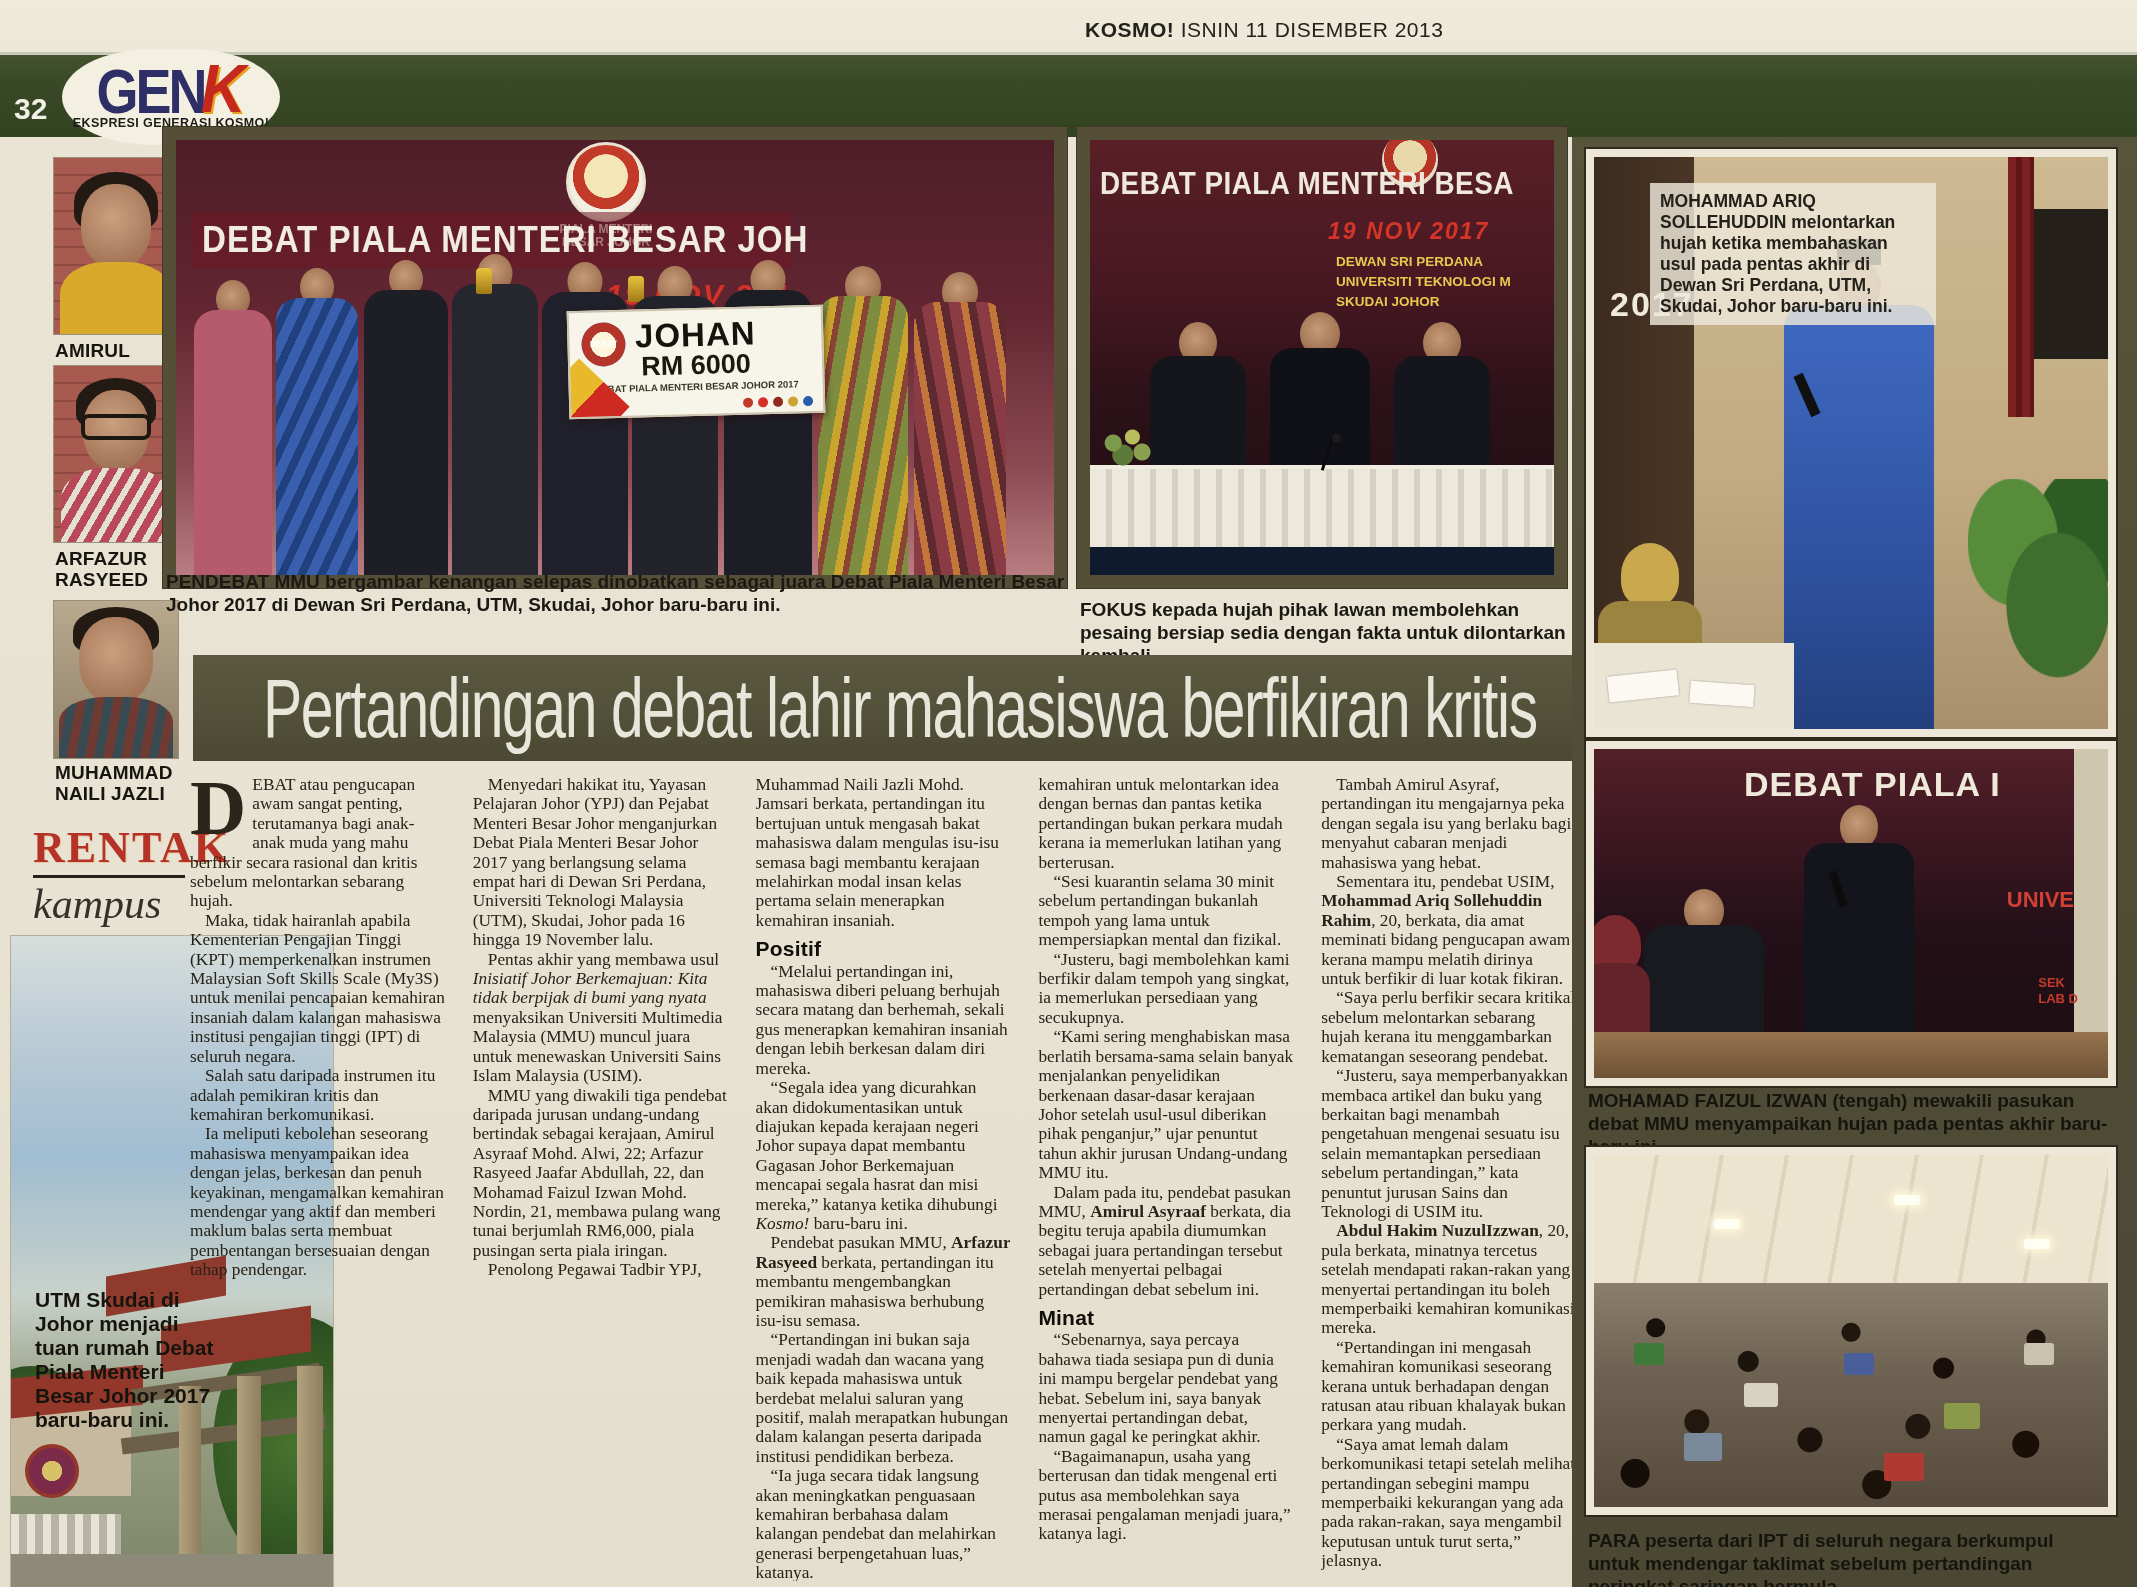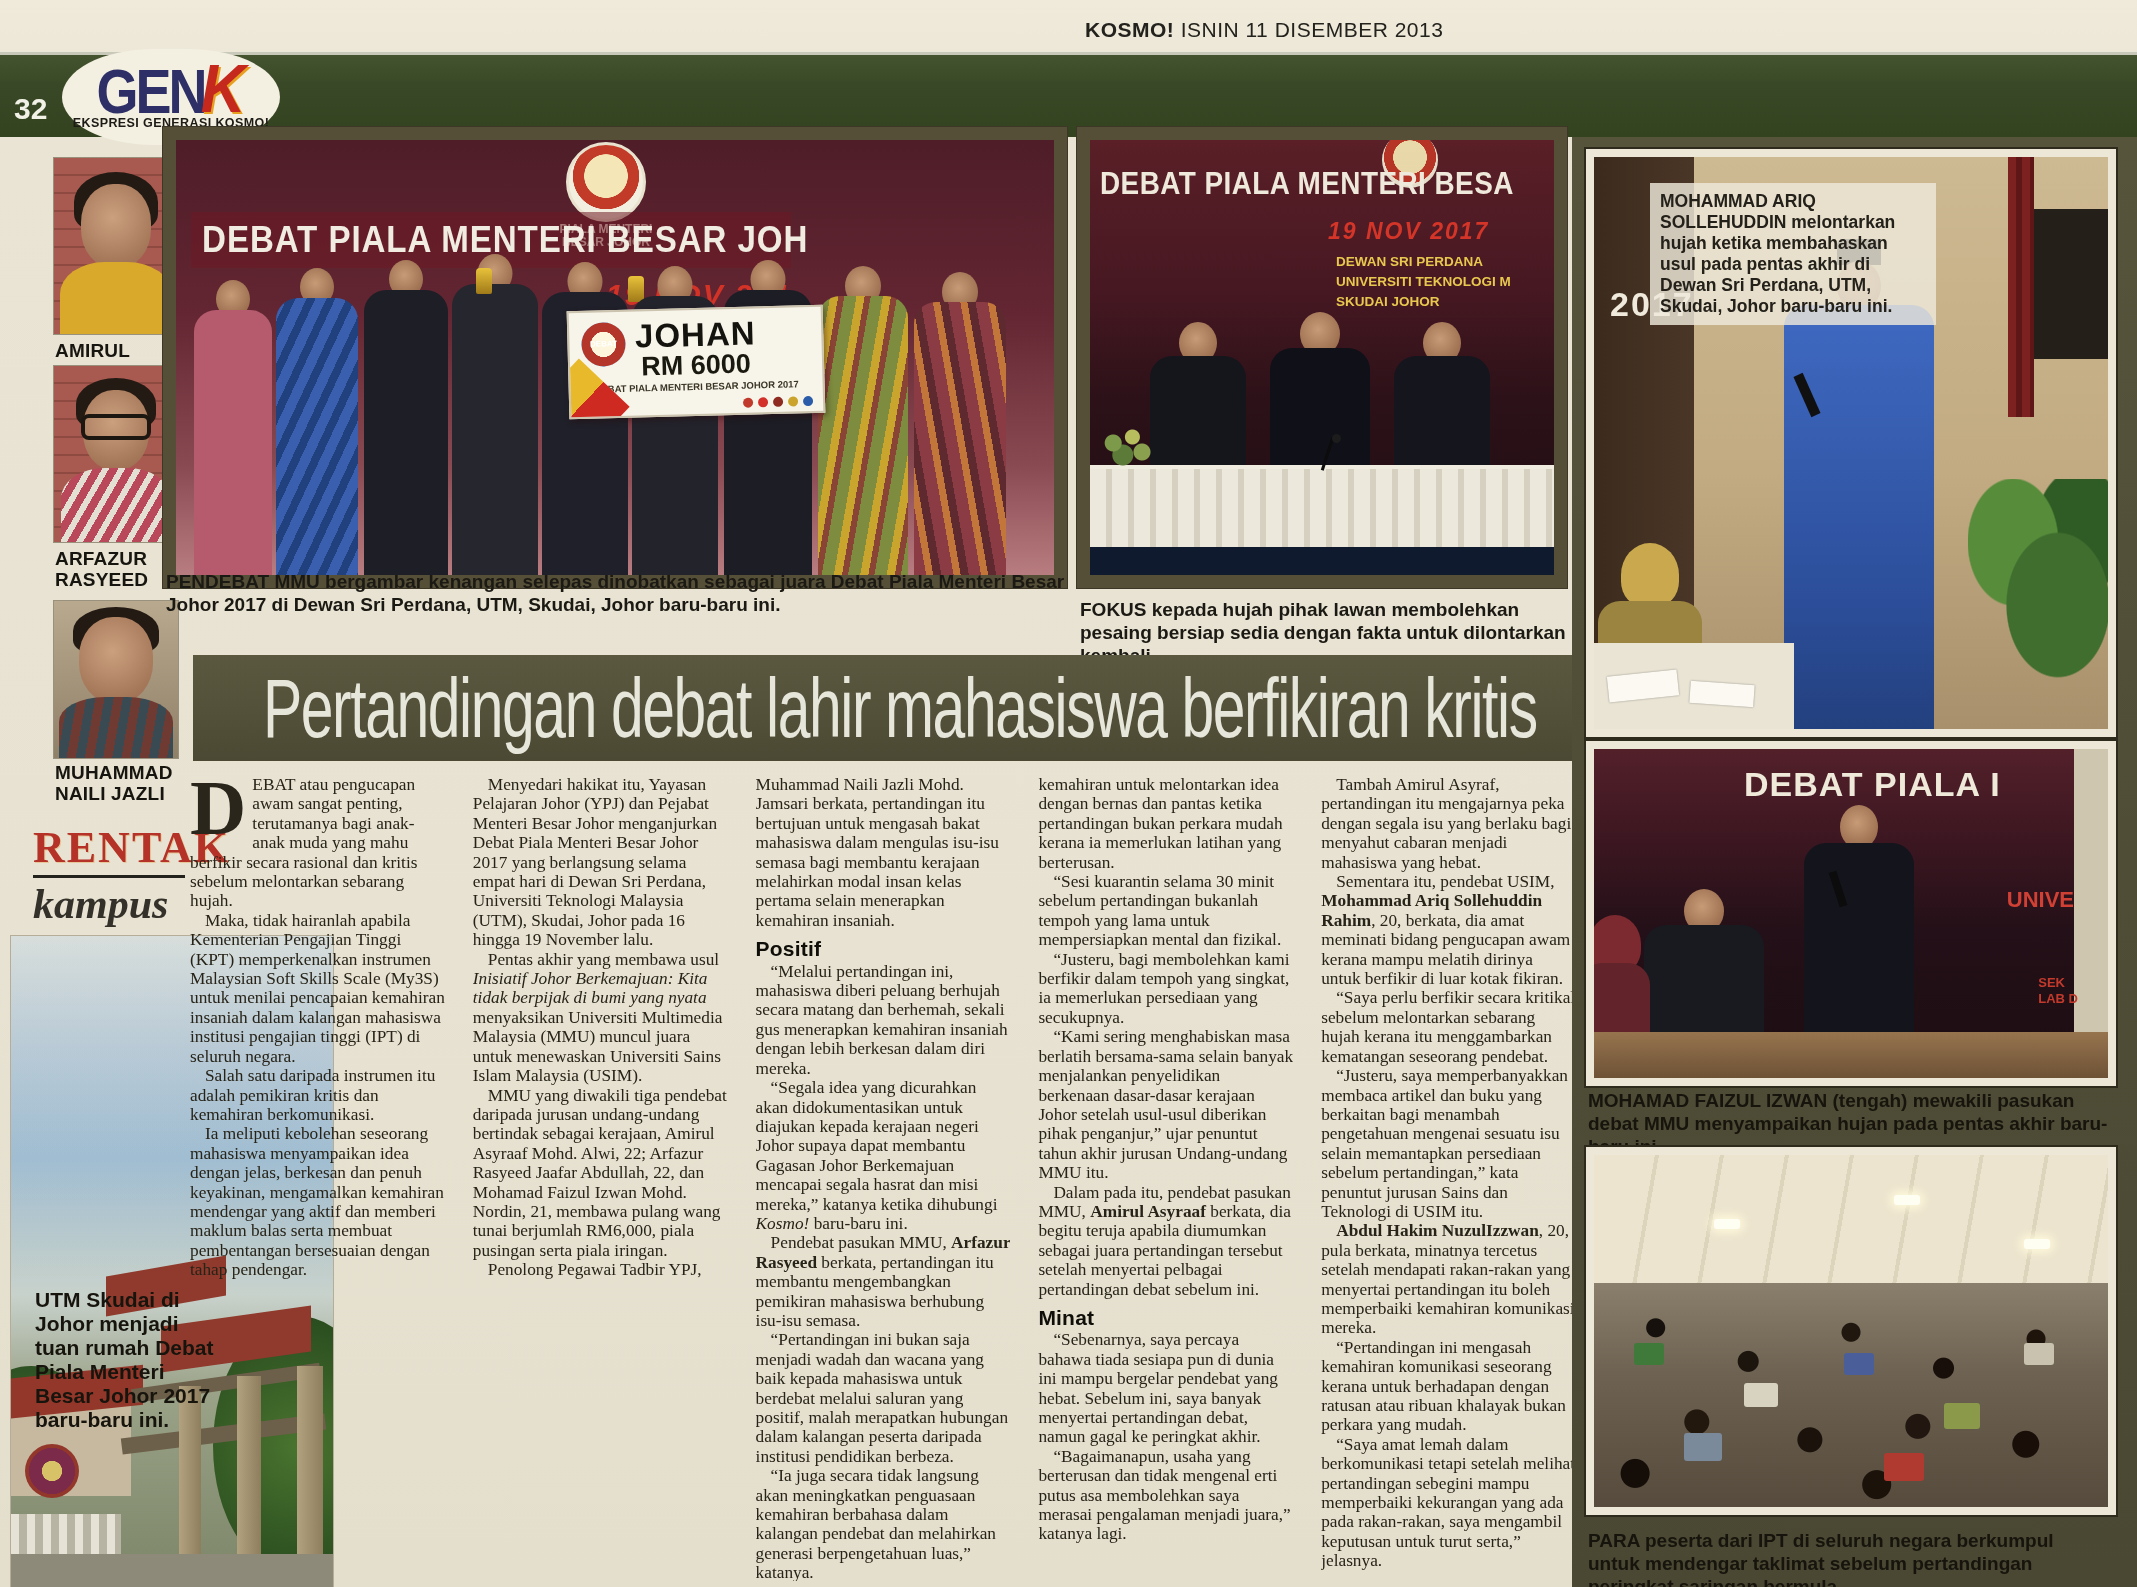--- a/index.html
+++ b/index.html
@@ -20,21 +20,21 @@
   .headshot .ph{position:relative;width:100%;overflow:hidden;}
   .brick{background:repeating-linear-gradient(180deg,#a85a50 0 16px,#8e4940 16px 18px);}
   .plain{background:linear-gradient(180deg,#b9a98e,#8f8068);}
   .head{position:absolute;left:50%;transform:translateX(-50%);border-radius:46%;background:radial-gradient(circle at 45% 40%,#caa07e,#96664a);}
   .hair{position:absolute;left:50%;transform:translateX(-50%);border-radius:50% 50% 30% 30%;background:#241a14;}
   .torso{position:absolute;left:50%;transform:translateX(-50%);border-radius:40% 40% 0 0;}
   .sb-name{position:absolute;font-weight:800;font-size:19px;line-height:21px;color:#17150f;letter-spacing:.2px;}
   .rentak{position:absolute;left:33px;top:822px;width:185px;}
   .rentak .r1{font-family:"Liberation Serif",serif;font-weight:700;font-size:44px;color:#b43227;letter-spacing:2px;text-shadow:1px 1px 0 #e8c79a;}
   .rentak .rule{width:152px;height:3px;background:#24221c;margin:2px 0 2px 0;}
-  .rentak .r2{font-family:"Liberation Serif",serif;font-style:italic;font-weight:700;font-size:42px;color:#34312a;}
+  .rentak .r2{font-family:"Liberation Serif",serif;font-style:italic;font-weight:400;font-size:42px;color:#34312a;}
   
   .frame-main{position:absolute;border:13px solid #564f38;box-shadow:inset 0 0 0 3px #d9d5c5,0 0 0 1px #3c3726;}
   .frame-right{position:absolute;border:8px solid #ece7d6;box-shadow:0 0 0 2px #2e2a1c;}
   .caption{position:absolute;font-weight:700;font-size:19px;line-height:23px;color:#1b1913;}
   
   .p1{width:878px;height:435px;position:relative;overflow:hidden;background:linear-gradient(180deg,#4e1d28 0%,#632632 40%,#8a4a52 75%,#b87d80 100%);}
   .p1-banner{position:absolute;left:15px;top:72px;width:640px;height:56px;background:rgba(110,26,36,.55);color:#f1ece2;font-weight:800;font-size:36px;letter-spacing:1px;line-height:56px;padding-left:12px;transform:scaleX(.92);transform-origin:left;white-space:nowrap;}
   .p1-crest{position:absolute;left:330px;top:2px;width:200px;text-align:center;}
   .p1-crest .ring{width:74px;height:74px;margin:0 auto;border-radius:50%;background:radial-gradient(circle at 50% 42%,#f5e6b8 0 38%,#c23a28 39% 58%,#f3efe0 59% 100%);border:3px solid #e8e2cf;}
   .p1-crest .ct{color:#f0e9da;font-weight:800;font-size:12px;line-height:13px;margin-top:1px;}

